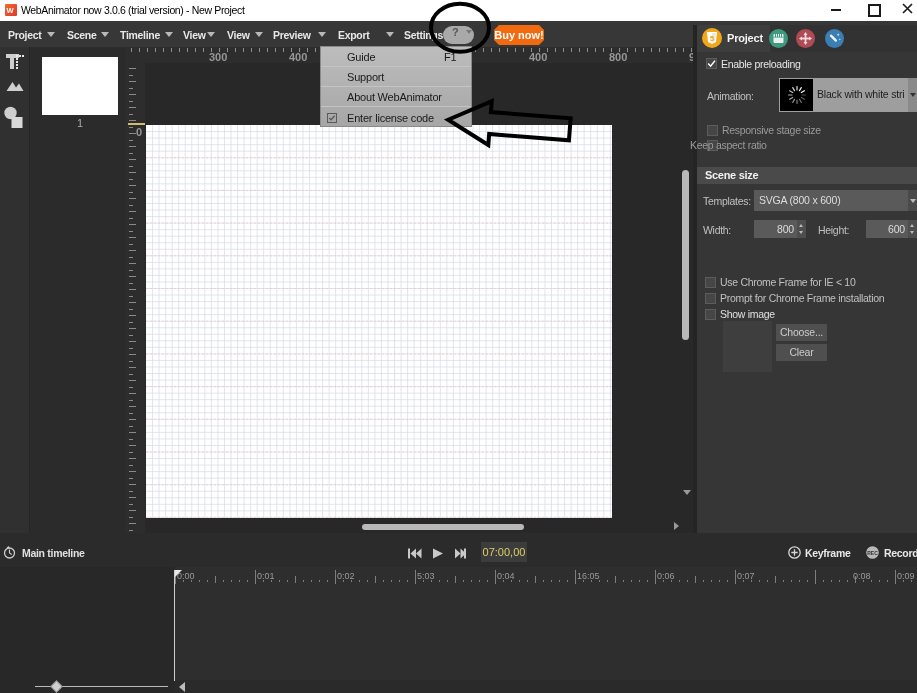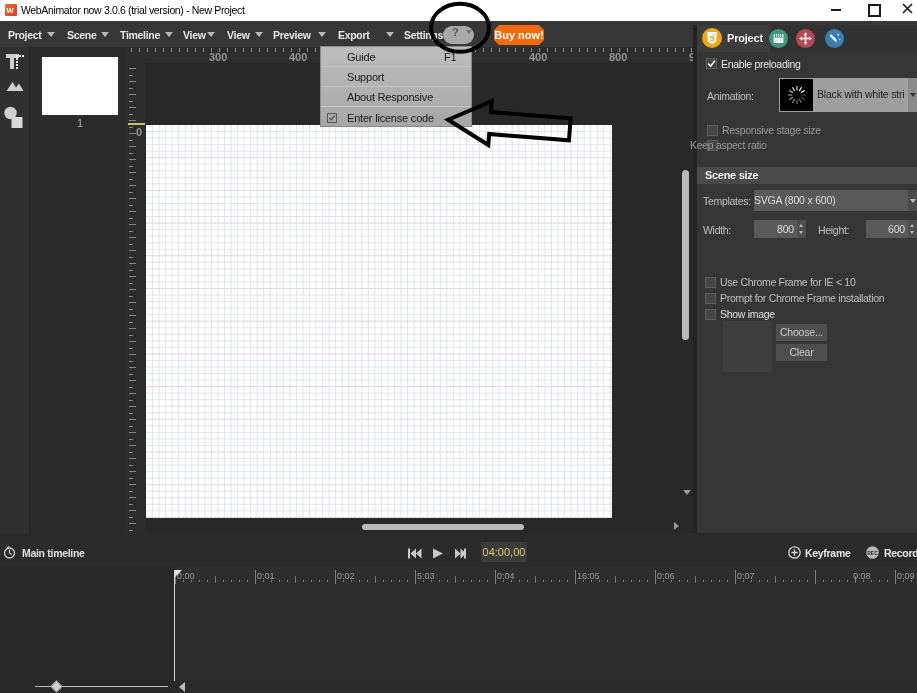--- a/index.html
+++ b/index.html
@@ -502,21 +502,21 @@
   </svg>
   <div class="abs" style="left:817px;top:88px;color:#1e1e1e;font-size:10.5px;letter-spacing:-0.2px;white-space:nowrap;">Black with white stri</div>
 
   <div class="cb" style="left:707px;top:125px;"></div>
   <div class="abs plabel" style="left:722px;top:124px;color:#9a9a9a;">Responsive stage size</div>
   <div class="cb" style="left:707px;top:140px;"></div>
   <div class="abs plabel" style="left:690px;top:139px;color:#9a9a9a;">Keep aspect ratio</div>
 
   <div class="abs sechdr" style="top:167px;">Scene size</div>
   <div class="abs plabel" style="left:703px;top:195px;">Templates:</div>
-  <div class="combo" style="left:754px;top:190px;width:154px;height:21px;line-height:21px;"><span style="">SVGA (800 x 600)</span></div>
+  <div class="combo" style="left:754px;top:190px;width:154px;height:21px;line-height:21px;"><span style="margin-left:5px;">SVGA (800 x 600)</span></div>
   <div class="abs" style="left:908px;top:190px;width:9px;height:21px;background:#4a4a4a;"></div>
   <div class="abs" style="left:910px;top:199px;width:0;height:0;border-left:3px solid transparent;border-right:3px solid transparent;border-top:4px solid #bbb;"></div>
   <div class="abs plabel" style="left:703px;top:224px;">Width:</div>
   <div class="combo" style="left:754px;top:220px;width:43px;height:18px;line-height:18px;text-align:right;"><span style="margin-right:3px;">800</span></div>
   <div class="spin" style="left:797px;top:220px;width:9px;height:18px;"></div>
   <div class="abs" style="left:799px;top:224px;width:0;height:0;border-left:2.5px solid transparent;border-right:2.5px solid transparent;border-bottom:3.5px solid #bbb;"></div>
   <div class="abs" style="left:799px;top:231px;width:0;height:0;border-left:2.5px solid transparent;border-right:2.5px solid transparent;border-top:3.5px solid #bbb;"></div>
   <div class="abs plabel" style="left:818px;top:224px;">Height:</div>
   <div class="combo" style="left:866px;top:220px;width:42px;height:18px;line-height:18px;text-align:right;"><span style="margin-right:3px;">600</span></div>
   <div class="spin" style="left:908px;top:220px;width:9px;height:18px;"></div>
@@ -544,21 +544,21 @@
     <g fill="#c9c9c9">
       <rect x="0" y="0.5" width="2" height="10"></rect>
         <path d="M8 0.5v10L2.5 5.5z"></path>
         <path d="M13.5 0.5v10L8 5.5z"></path>
       <path d="M25 0.5l10 5-10 5z"></path>
       <path d="M47 0.5v10l5.5-5z"></path>
         <path d="M52.5 0.5v10l5.5-5z"></path>
         <rect x="56" y="0.5" width="2" height="10"></rect>
     </g>
   </svg>
-  <div class="abs" style="left:481px;top:542px;width:46px;height:20px;background:#3c3c3c;color:#ddce6a;font-size:11px;text-align:center;line-height:20px;">04:00,00</div>
+  <div class="abs" style="left:481px;top:542px;width:46px;height:20px;background:#3c3c3c;color:#ddce6a;font-size:11px;text-align:center;line-height:20px;">07:00,00</div>
   <svg class="abs" style="left:788px;top:546px;" width="13" height="13" viewBox="0 0 13 13">
     <circle cx="6.5" cy="6.5" r="5.7" fill="none" stroke="#d5d5d5" stroke-width="1.3"></circle>
     <path d="M6.5 3.3v6.4M3.3 6.5h6.4" stroke="#d5d5d5" stroke-width="1.3"></path>
   </svg>
   <div class="abs" style="left:805px;top:547px;color:#e8e8e8;font-size:10.5px;letter-spacing:-0.3px;font-weight:bold;">Keyframe</div>
   <svg class="abs" style="left:866px;top:546px;" width="13" height="13" viewBox="0 0 13 13">
     <circle cx="6.5" cy="6.5" r="6.3" fill="#b9b9b9"></circle>
     <text x="6.5" y="8.8" font-size="5" font-weight="bold" fill="#333" text-anchor="middle">REC</text>
   </svg>
   <div class="abs" style="left:884px;top:547px;color:#e8e8e8;font-size:10.5px;letter-spacing:-0.3px;font-weight:bold;">Record</div>
@@ -683,21 +683,21 @@
   <div class="abs" style="left:52px;top:682px;width:9px;height:9px;background:#d0d0d0;transform:rotate(45deg);border:1px solid #888;box-sizing:border-box;"></div>
   <div class="abs" style="left:179px;top:682px;width:0;height:0;border-top:5px solid transparent;border-bottom:5px solid transparent;border-right:6px solid #bbb;"></div>
 
   <div class="abs" style="left:320px;top:46px;width:152px;height:81px;background:linear-gradient(#bdbdbd,#a6a6a6);border:1px solid #8a8a8a;box-sizing:border-box;"></div>
   <div class="abs" style="left:321px;top:66px;width:150px;height:1px;background:#c4c4c4;"></div>
   <div class="abs" style="left:321px;top:86px;width:150px;height:1px;background:#c4c4c4;"></div>
   <div class="abs" style="left:321px;top:106px;width:150px;height:1px;background:#c4c4c4;"></div>
   <div class="abs" style="left:347px;top:51px;color:#1a1a1a;font-size:11px;letter-spacing:-0.2px;">Guide</div>
   <div class="abs" style="left:444px;top:51px;color:#1a1a1a;font-size:11px;letter-spacing:-0.2px;">F1</div>
   <div class="abs" style="left:347px;top:71px;color:#1a1a1a;font-size:11px;letter-spacing:-0.2px;">Support</div>
-  <div class="abs" style="left:347px;top:91px;color:#1a1a1a;font-size:11px;letter-spacing:-0.2px;">About Responsive</div>
+  <div class="abs" style="left:347px;top:91px;color:#1a1a1a;font-size:11px;letter-spacing:-0.2px;">About WebAnimator</div>
   <div class="abs" style="left:347px;top:112px;color:#1a1a1a;font-size:11px;letter-spacing:-0.2px;">Enter license code</div>
   <svg class="abs" style="left:327px;top:113px;" width="10" height="10" viewBox="0 0 10 10">
     <rect x="0.5" y="0.5" width="9" height="9" fill="none" stroke="#5a5a5a"></rect>
     <path d="M2.3 5l1.8 1.8 3.6-4" fill="none" stroke="#5a5a5a" stroke-width="1.3"></path>
   </svg>
 
   <svg class="abs" style="left:425px;top:0px;" width="78" height="58" viewBox="0 0 78 58">
     <ellipse cx="35" cy="27.7" rx="29" ry="24" fill="none" stroke="#000" stroke-width="4"></ellipse>
   </svg>
   <svg class="abs" style="left:440px;top:96px;" width="140" height="60" viewBox="0 0 140 60">

